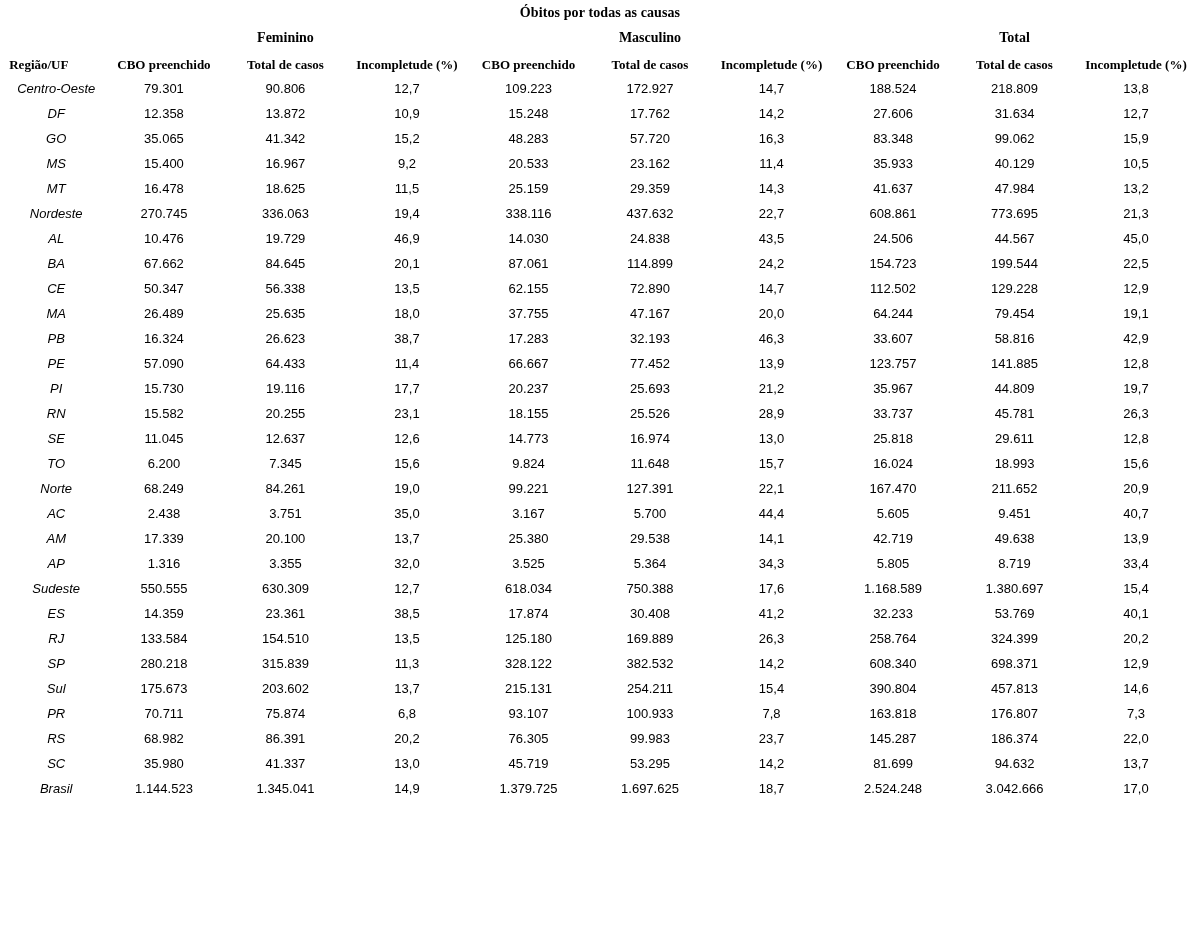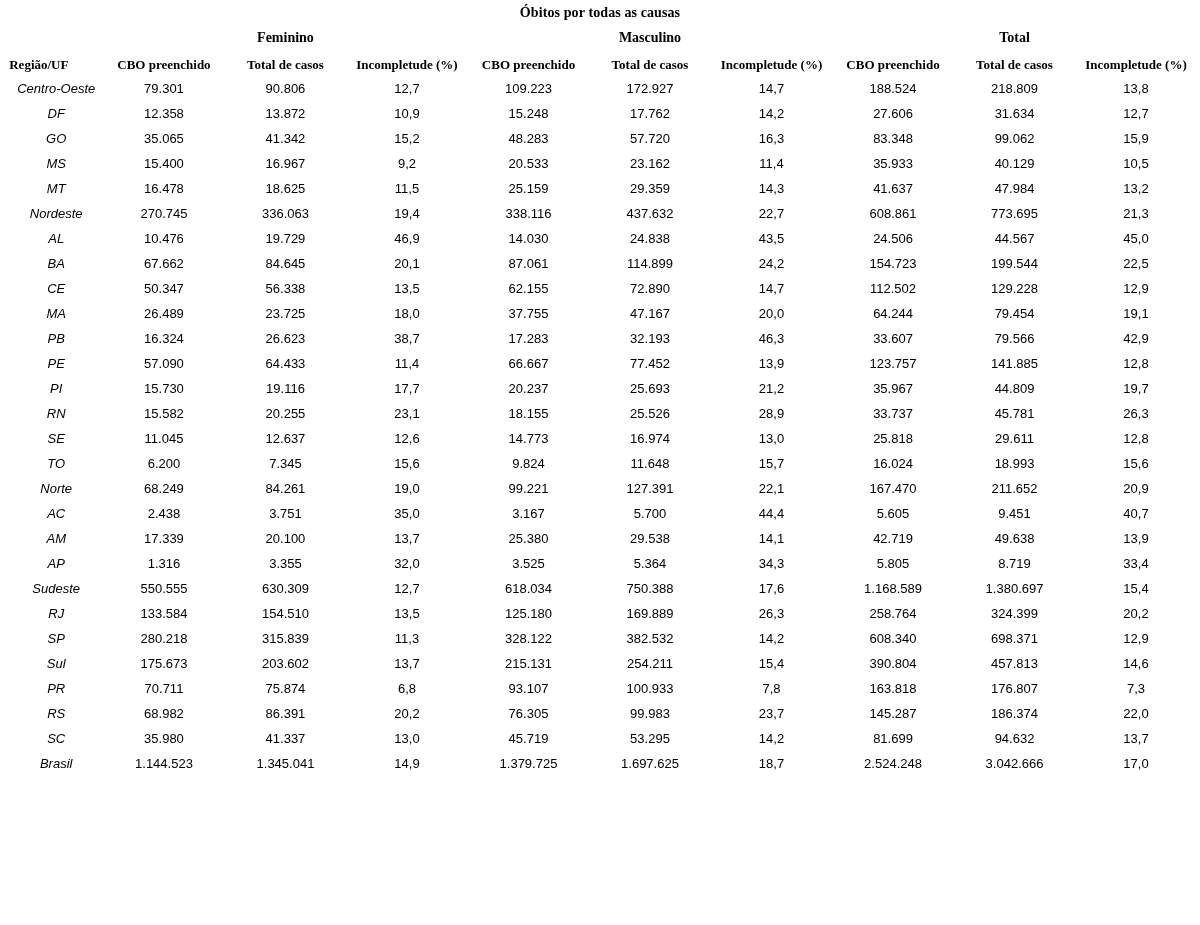--- a/index.html
+++ b/index.html
@@ -232,39 +232,39 @@
           <td>62.155</td>
           <td>72.890</td>
           <td>14,7</td>
           <td>112.502</td>
           <td>129.228</td>
           <td>12,9</td>
         </tr>
         <tr>
           <td class="rowhead">MA</td>
           <td>26.489</td>
-          <td>23.725</td>
+          <td>25.635</td>
           <td>18,0</td>
           <td>37.755</td>
           <td>47.167</td>
           <td>20,0</td>
           <td>64.244</td>
           <td>79.454</td>
           <td>19,1</td>
         </tr>
         <tr>
           <td class="rowhead">PB</td>
           <td>16.324</td>
           <td>26.623</td>
           <td>38,7</td>
           <td>17.283</td>
           <td>32.193</td>
           <td>46,3</td>
           <td>33.607</td>
-          <td>79.566</td>
+          <td>58.816</td>
           <td>42,9</td>
         </tr>
         <tr>
           <td class="rowhead">PE</td>
           <td>57.090</td>
           <td>64.433</td>
           <td>11,4</td>
           <td>66.667</td>
           <td>77.452</td>
           <td>13,9</td>
@@ -374,20 +374,32 @@
           <td>630.309</td>
           <td>12,7</td>
           <td>618.034</td>
           <td>750.388</td>
           <td>17,6</td>
           <td>1.168.589</td>
           <td>1.380.697</td>
           <td>15,4</td>
         </tr>
         <tr>
+          <td class="rowhead">ES</td>
+          <td>14.359</td>
+          <td>23.361</td>
+          <td>38,5</td>
+          <td>17.874</td>
+          <td>30.408</td>
+          <td>41,2</td>
+          <td>32.233</td>
+          <td>53.769</td>
+          <td>40,1</td>
+        </tr>
+        <tr>
           <td class="rowhead">RJ</td>
           <td>133.584</td>
           <td>154.510</td>
           <td>13,5</td>
           <td>125.180</td>
           <td>169.889</td>
           <td>26,3</td>
           <td>258.764</td>
           <td>324.399</td>
           <td>20,2</td>

